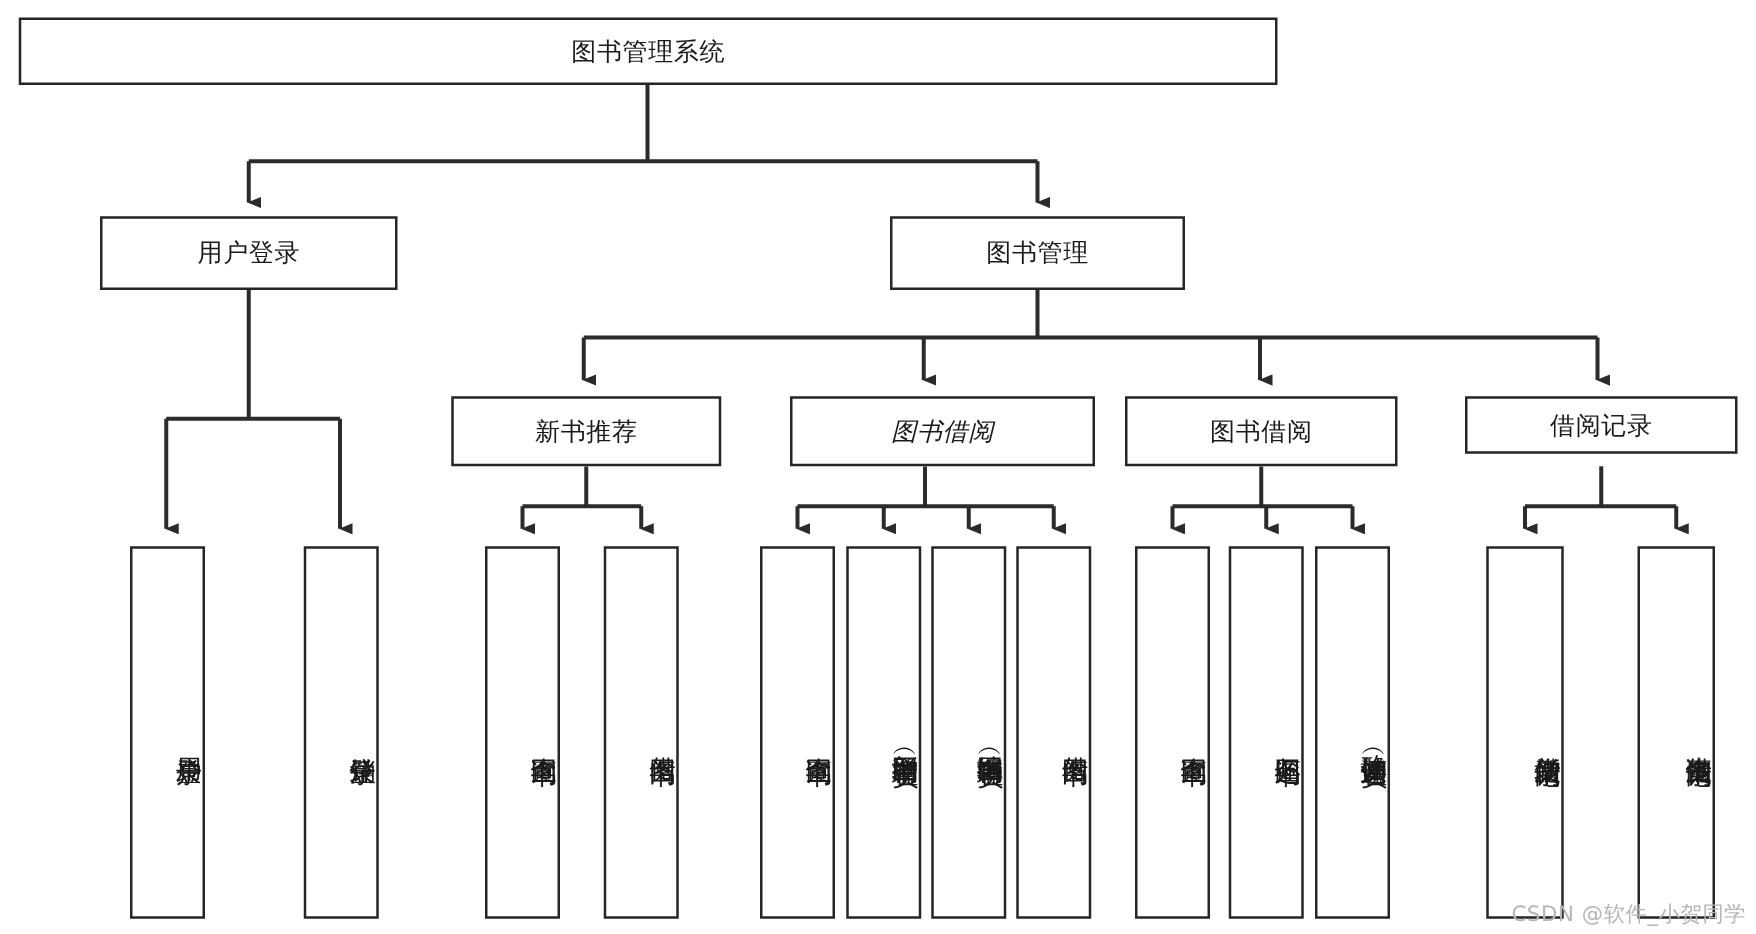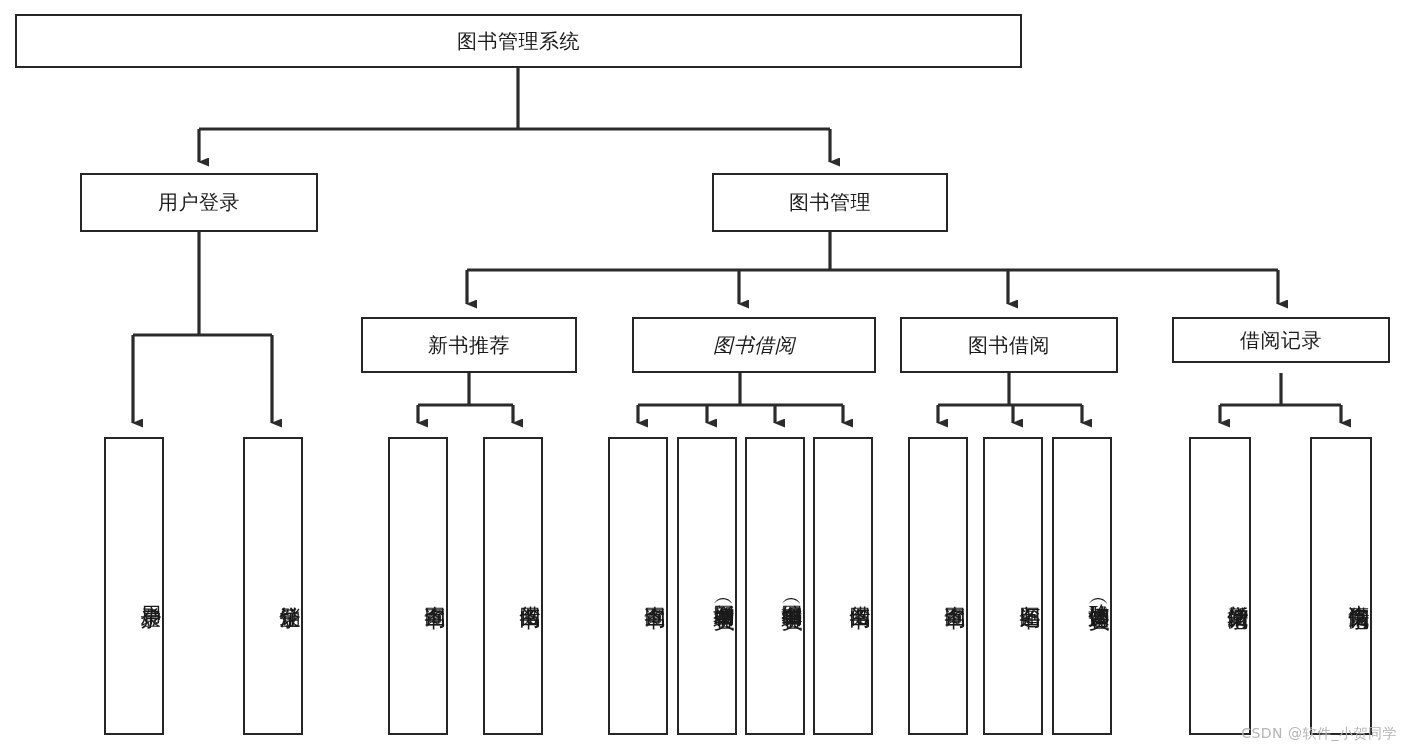--- a/index.html
+++ b/index.html
@@ -50,21 +50,21 @@
   }
   .node.leaf .vtext {
     writing-mode: vertical-rl;
     text-orientation: upright;
     display: block;
   }
   #watermark {
     position: absolute;
     right: 8px;
     bottom: 4px;
-    font-size: 14px;
+    font-size: 17px;
     color: #b5b5b5;
     letter-spacing: 0.5px;
     z-index: 5;
     white-space: nowrap;
     font-family: "DejaVu Sans", "Liberation Sans", sans-serif;
   }
 </style>
 </head>
 <body>
 

